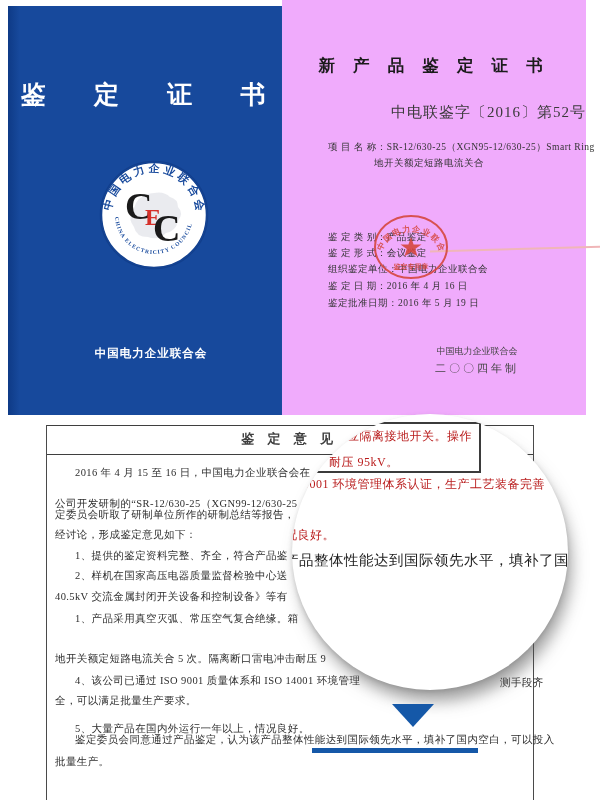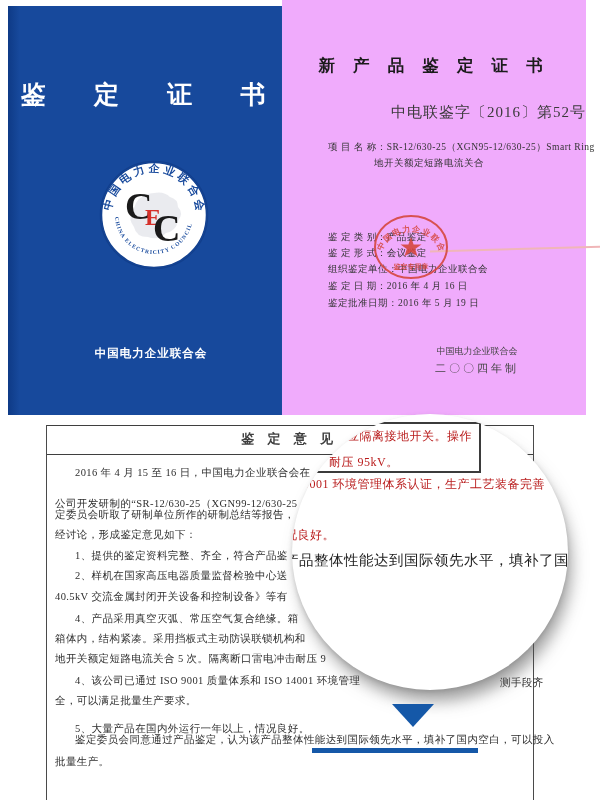--- a/index.html
+++ b/index.html
@@ -117,22 +117,21 @@
   <div id="report-border-right"></div>
   <div id="report-header">鉴 定 意 见</div>
 
   <div class="bl" style="left:75px;top:466px;">2016 年 4 月 15 至 16 日，中国电力企业联合会在</div>
   <div class="bl" style="left:55px;top:497px;">公司开发研制的“SR-12/630-25（XGN99-12/630-25</div>
   <div class="bl" style="left:55px;top:508px;">定委员会听取了研制单位所作的研制总结等报告，</div>
   <div class="bl" style="left:55px;top:528px;">经讨论，形成鉴定意见如下：</div>
   <div class="bl" style="left:75px;top:549px;">1、提供的鉴定资料完整、齐全，符合产品鉴</div>
   <div class="bl" style="left:75px;top:569px;">2、样机在国家高压电器质量监督检验中心送</div>
   <div class="bl" style="left:55px;top:590px;">40.5kV 交流金属封闭开关设备和控制设备》等有</div>
-  <div class="bl" style="left:75px;top:612px;">4、产品采用真空灭弧、常压空气复合绝缘。箱</div>
-  <div class="bl" style="left:55px;top:632px;">箱体内，结构紧凑。采用挡板式主动防误联锁机构和</div>
+  <div class="bl" style="left:75px;top:612px;">1、产品采用真空灭弧、常压空气复合绝缘。箱</div>
   <div class="bl" style="left:55px;top:652px;">地开关额定短路电流关合 5 次。隔离断口雷电冲击耐压 9</div>
   <div class="bl" style="left:75px;top:674px;">4、该公司已通过 ISO 9001 质量体系和 ISO 14001 环境管理</div>
   <div class="bl" style="left:500px;top:676px;">测手段齐</div>
   <div class="bl" style="left:55px;top:694px;">全，可以满足批量生产要求。</div>
   <div class="bl" style="left:75px;top:713px;margin-top:9px;">5、大量产品在国内外运行一年以上，情况良好。</div>
   <div class="bl" style="left:75px;top:733px;">鉴定委员会同意通过产品鉴定，认为该产品整体性能达到国际领先水平，填补了国内空白，可以投入</div>
   <div class="bl" style="left:55px;top:755px;">批量生产。</div>
 
   <div id="mag">
     <div id="mag-hline1"></div>

